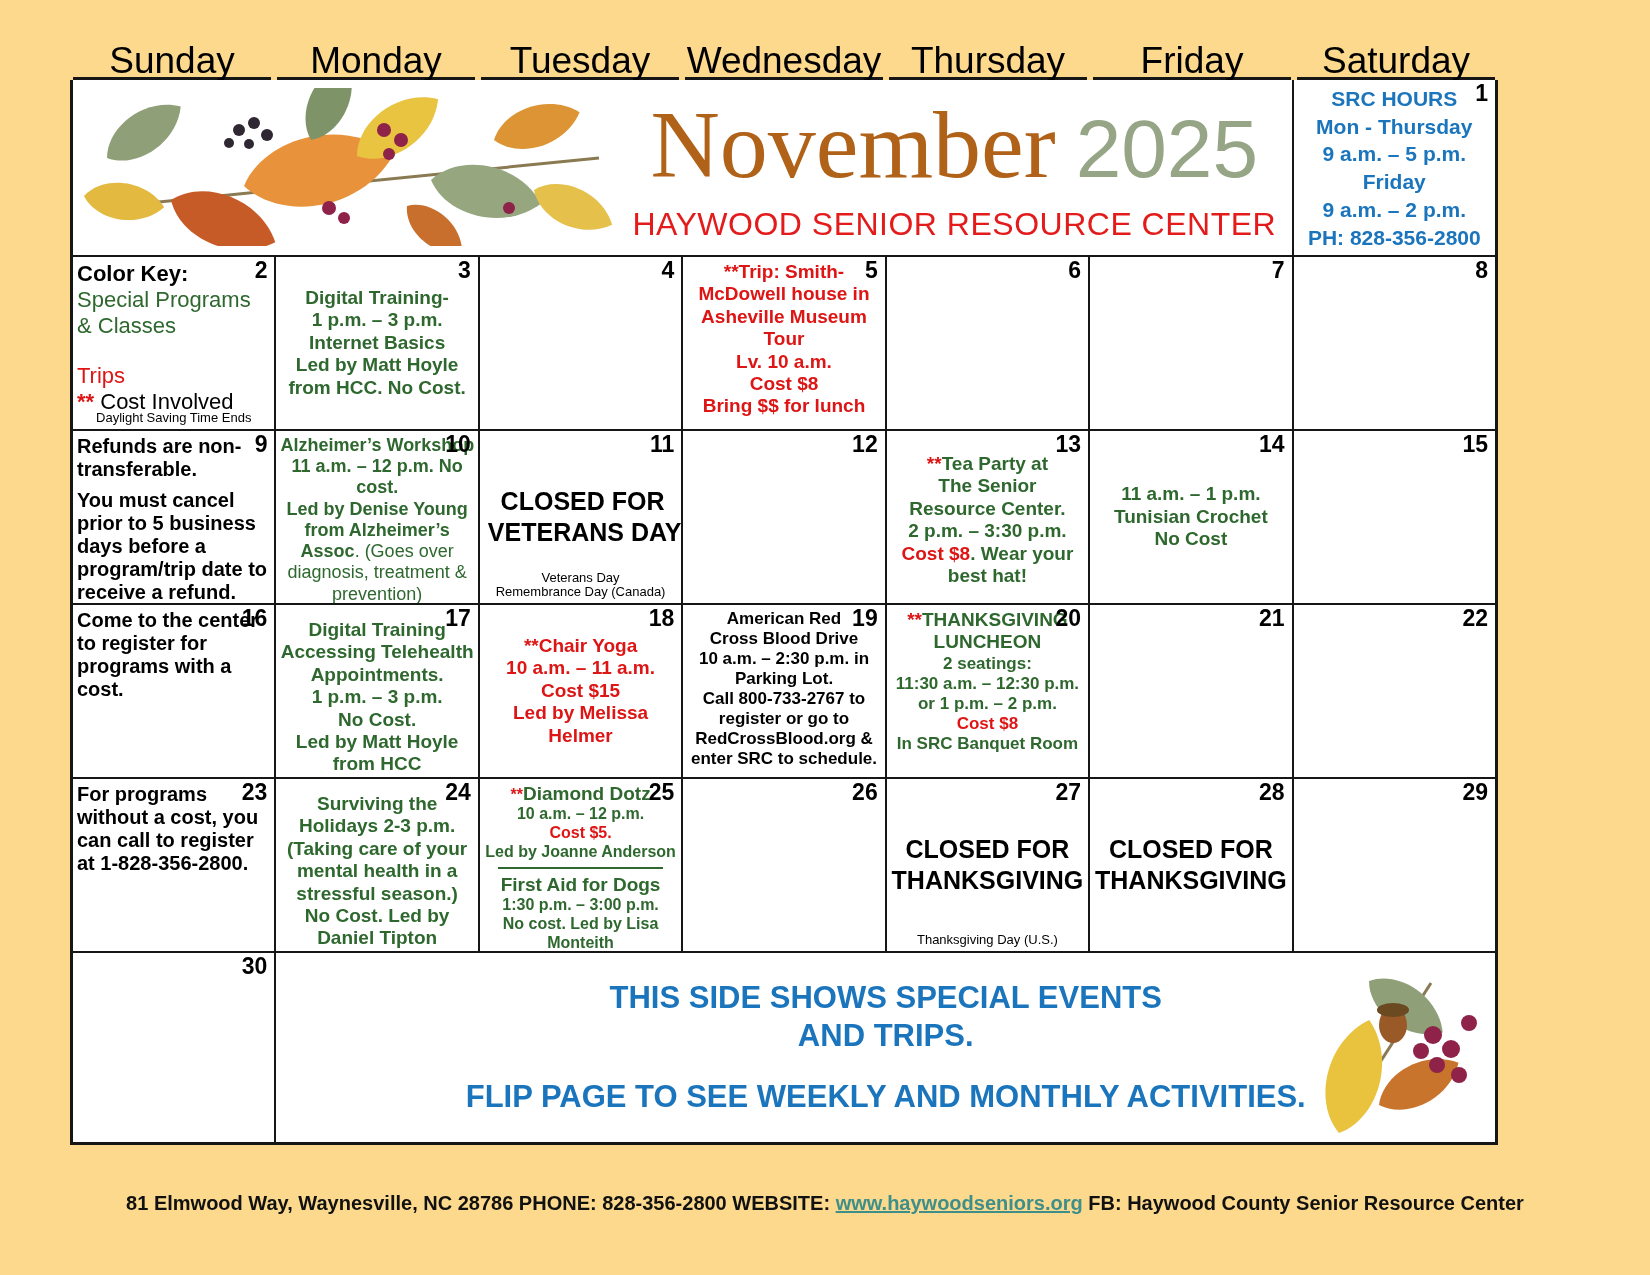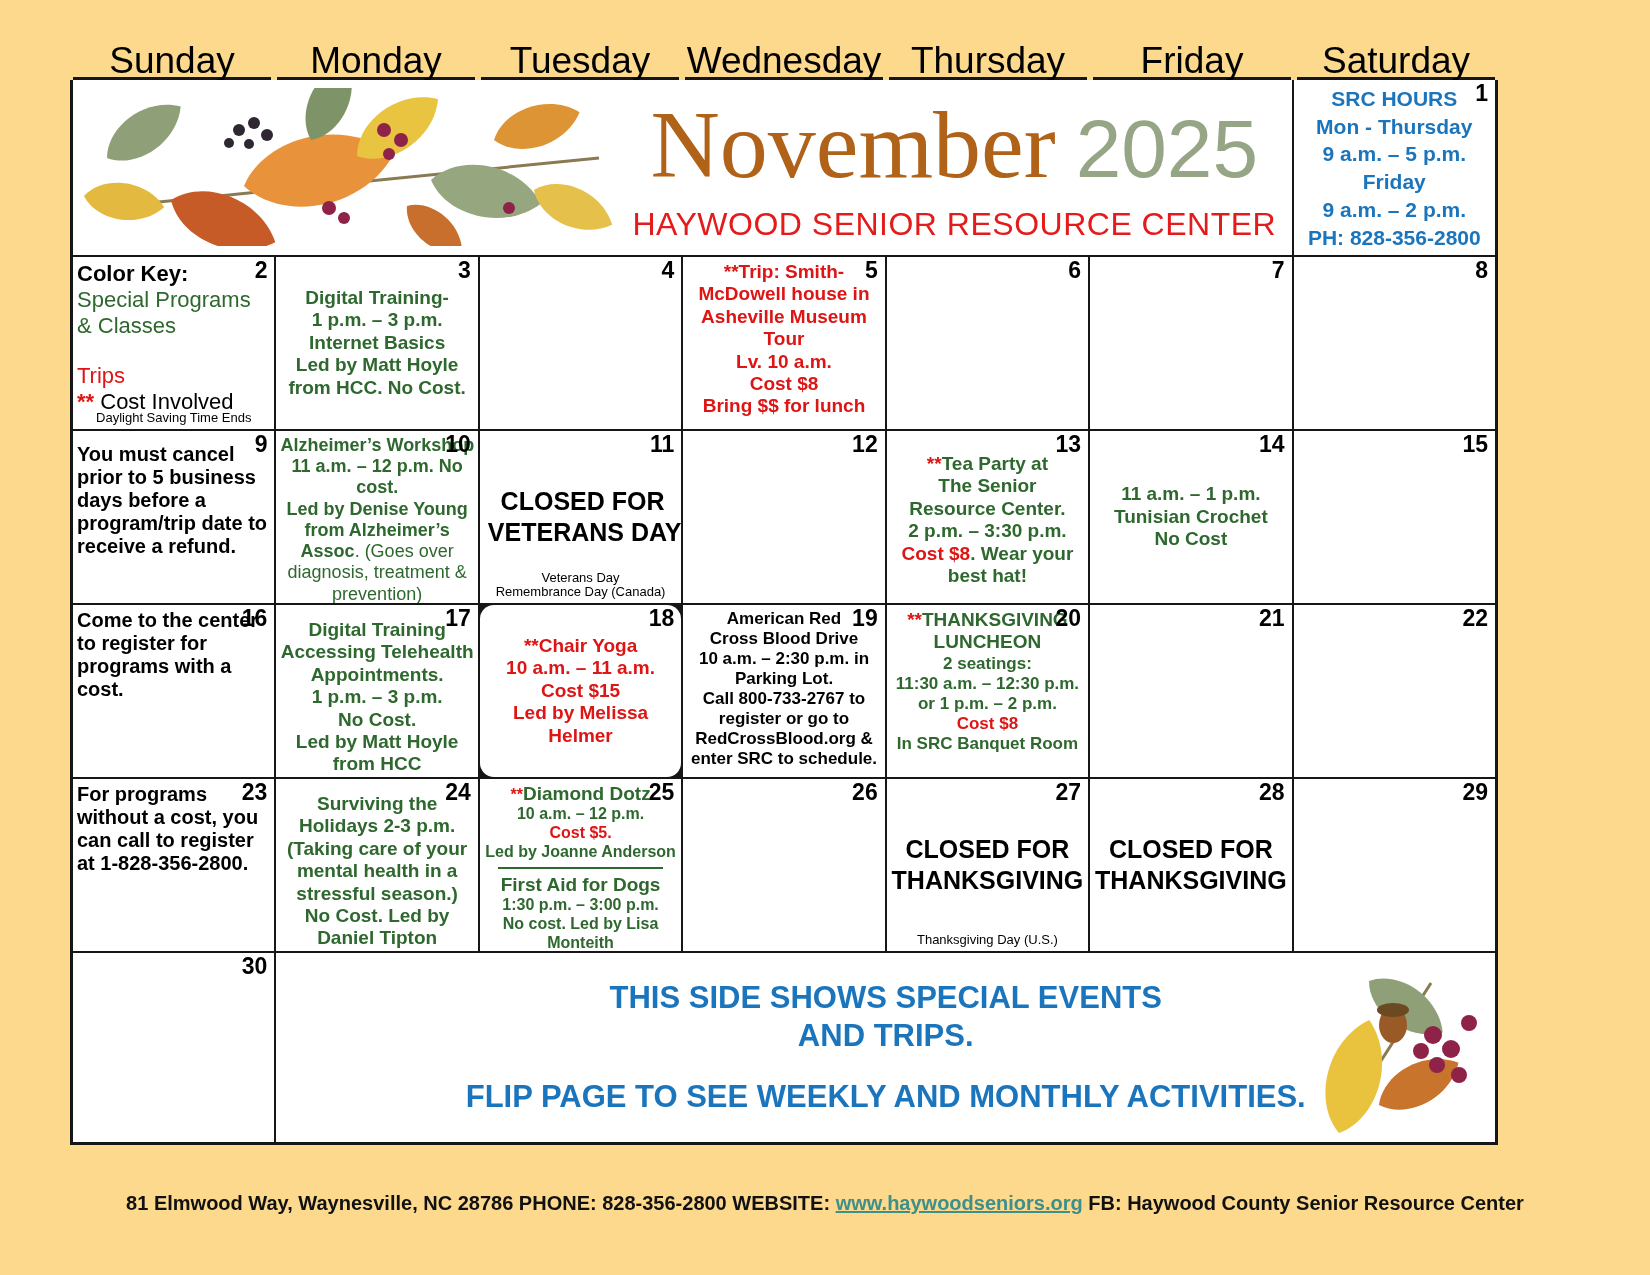--- a/index.html
+++ b/index.html
@@ -214,20 +214,21 @@
       <div class="daynum">7</div>
       <div class="cellbody"></div>
     </div>
     <div class="cell a-center" style="grid-area: 2 / 7;">
       <div class="daynum">8</div>
       <div class="cellbody"></div>
     </div>
     <div class="cell a-left" style="grid-area: 3 / 1;">
       <div class="daynum">9</div>
       <div class="cellbody">
+        <div class="para s-k20">Refunds are non-transferable.</div>
         <div style="height: 8px;"></div>
         <div class="para s-k20">You must cancel prior to 5 business days before a program/trip date to receive a refund.</div>
       </div>
     </div>
     <div class="cell a-center" style="grid-area: 3 / 2;">
       <div class="daynum">10</div>
       <div class="cellbody">
         <div class="line"><span class="s-g18">Alzheimer’s Workshop</span></div>
         <div class="line"><span class="s-g18">11 a.m. – 12 p.m. No</span></div>
         <div class="line"><span class="s-g18">cost.</span></div>
@@ -289,21 +290,21 @@
         <div style="height: 10px;"></div>
         <div class="line"><span class="s-g">Digital Training</span></div>
         <div class="line"><span class="s-g">Accessing Telehealth</span></div>
         <div class="line"><span class="s-g">Appointments.</span></div>
         <div class="line"><span class="s-g">1 p.m. – 3 p.m.</span></div>
         <div class="line"><span class="s-g">No Cost.</span></div>
         <div class="line"><span class="s-g">Led by Matt Hoyle</span></div>
         <div class="line"><span class="s-g">from HCC</span></div>
       </div>
     </div>
-    <div class="cell a-center v-middle" style="grid-area: 4 / 3; border-radius: 14px;">
+    <div class="cell a-center v-middle" style="grid-area: 4 / 3;">
       <div class="daynum">18</div>
       <div class="cellbody">
         <div class="line"><span class="s-r">**Chair Yoga</span></div>
         <div class="line"><span class="s-r">10 a.m. – 11 a.m.</span></div>
         <div class="line"><span class="s-r">Cost $15</span></div>
         <div class="line"><span class="s-r">Led by Melissa</span></div>
         <div class="line"><span class="s-r">Helmer</span></div>
       </div>
     </div>
     <div class="cell a-center" style="grid-area: 4 / 4;">

